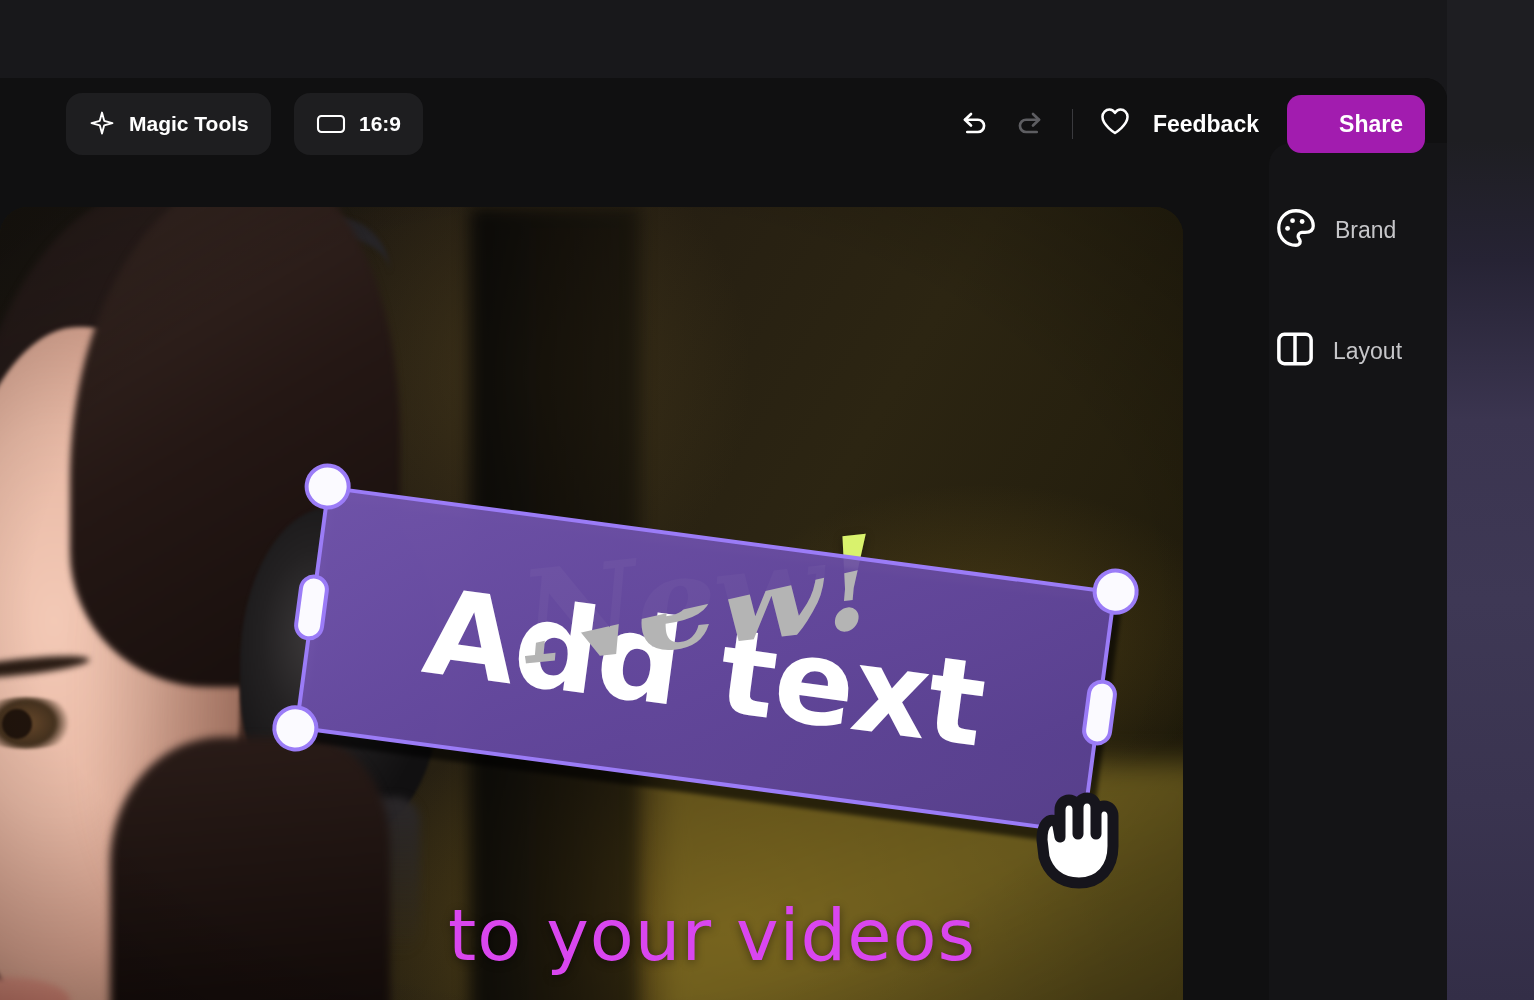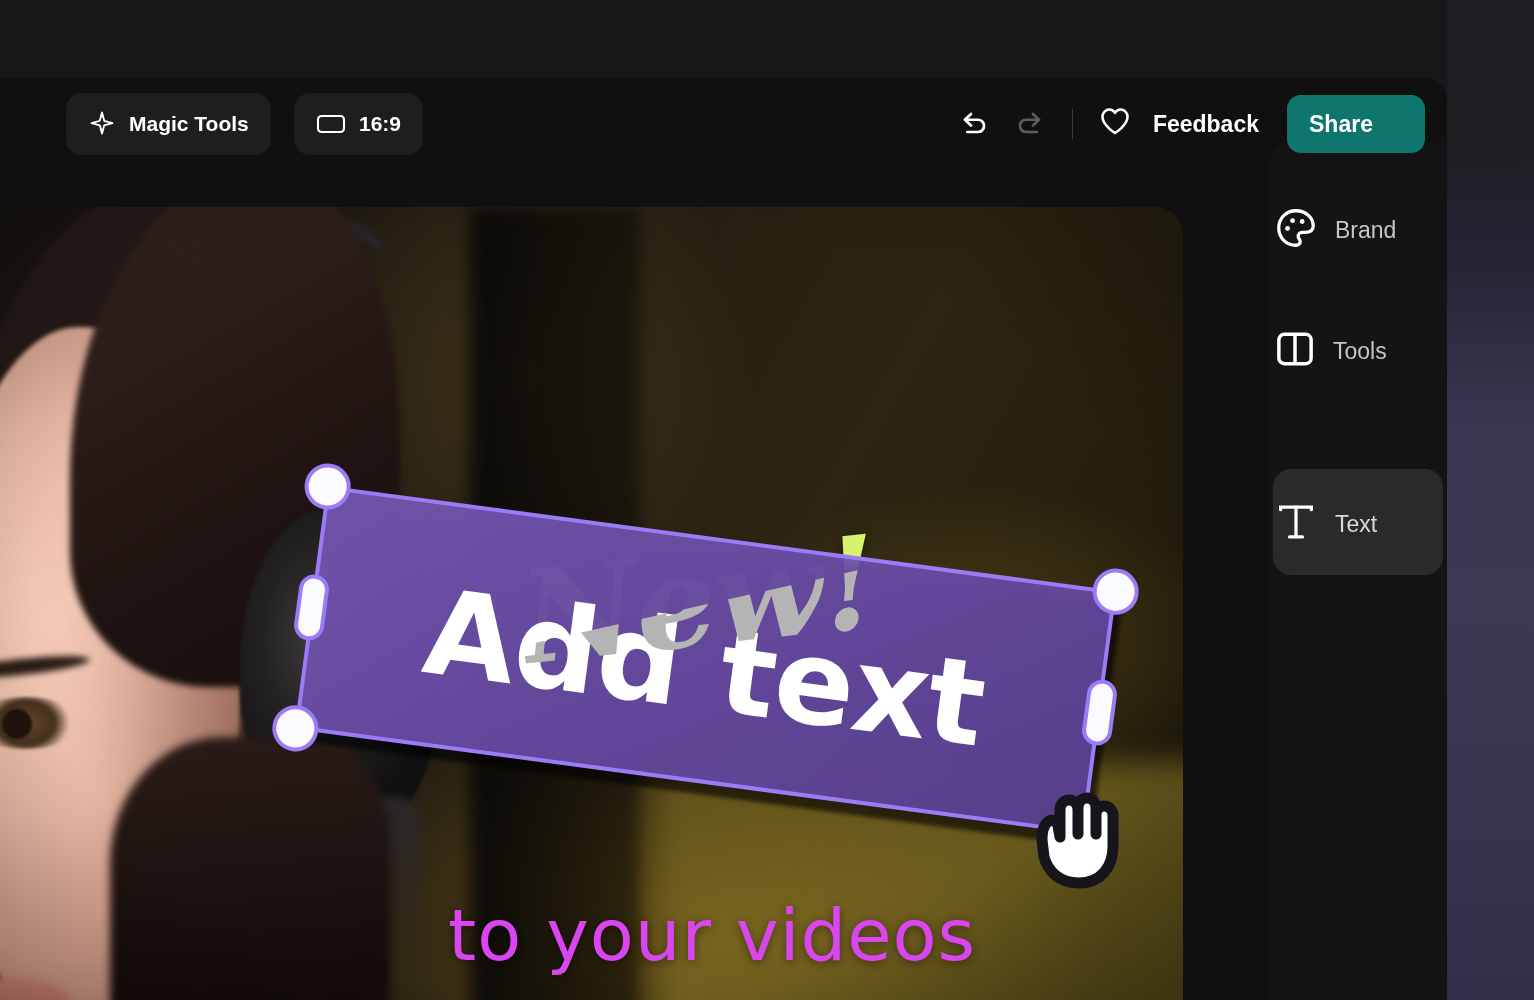--- a/index.html
+++ b/index.html
@@ -85,28 +85,28 @@
     background: #3a3a3e;
     margin: 0 16px;
   }
   #feedback-btn {
     display: flex; align-items: center; gap: 22px;
     color: #fff; font-size: 23px; font-weight: 700;
     cursor: pointer; padding: 0 10px;
     margin-right: 18px;
   }
   #share-btn {
-    background: #0f766e;
+    background: #a21caf;
     color: #fff;
     font-size: 23px;
     font-weight: 700;
     border-radius: 14px;
     height: 58px;
     min-width: 138px;
-    display: flex; align-items: center; justify-content: flex-start;
+    display: flex; align-items: center; justify-content: flex-end;
     cursor: pointer;
     padding: 0 22px;
     position: relative;
     z-index: 5;
   }
 
   
   #canvas {
     position: absolute;
     left: 40px; top: 129px;
@@ -473,37 +473,27 @@
 
       <div class="side-spacer"></div>
 
       <div class="side-item">
         <span>
           <svg width="44" height="44" viewBox="0 0 24 24" fill="none">
             <rect x="3.2" y="4" width="17.6" height="16" rx="3" stroke="#ffffff" stroke-width="1.9" fill="none"></rect>
             <line x1="12" y1="4" x2="12" y2="20" stroke="#ffffff" stroke-width="1.9"></line>
           </svg>
         </span>
-        <span class="side-label">Tools</span>
+        <span class="side-label">Layout</span>
       </div>
 
       <div class="side-spacer"></div>
 
 
       <div class="side-spacer"></div>
 
 
       <div class="side-spacer"></div>
 
-      <div class="side-item active">
-        <span>
-          <svg width="46" height="46" viewBox="0 0 24 24" fill="none">
-            <path d="M4 5.6 V4.2 H20 V5.6" stroke="#ffffff" stroke-width="1.7" stroke-linecap="round" fill="none"></path>
-            <line x1="12" y1="4.2" x2="12" y2="19.6" stroke="#ffffff" stroke-width="1.7" stroke-linecap="round"></line>
-            <line x1="8.6" y1="19.8" x2="15.4" y2="19.8" stroke="#ffffff" stroke-width="1.7" stroke-linecap="round"></line>
-          </svg>
-        </span>
-        <span class="side-label">Text</span>
-      </div>
     </div>
 
   </div>
 </div>
 
 </body></html>

